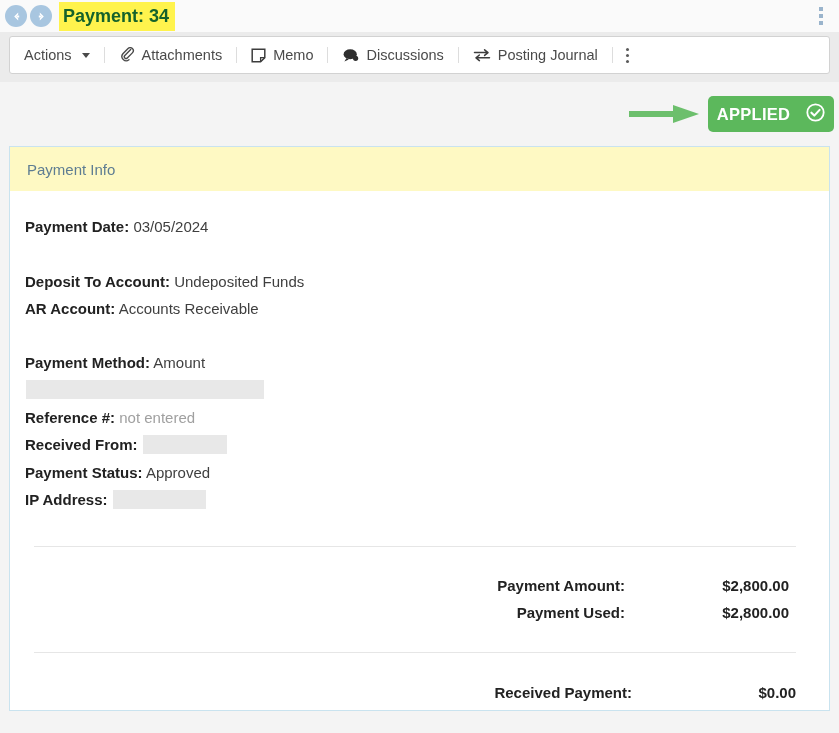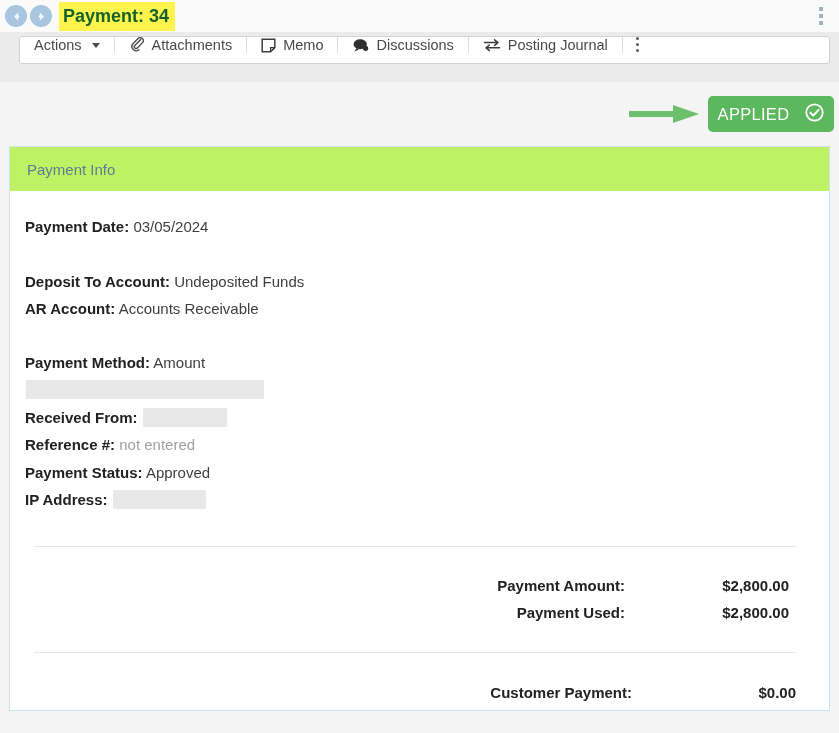--- a/index.html
+++ b/index.html
@@ -61,27 +61,26 @@
   }
 
   
   .toolbar-wrap {
     position: absolute; left: 0; top: 32px;
     width: 839px; height: 50px;
     background: #ebebeb;
     padding: 4px 9px 0 9px;
   }
   .toolbar {
-    display: flex; align-items: flex-start;
-    height: 28px;
+    display: flex; align-items: center;
+    height: 38px;
     background: #ffffff;
     border: 1px solid #d2d2d2;
     border-radius: 3px;
     overflow: hidden;
-    margin-left: 10px;
   }
   .tb-item {
     display: flex; align-items: center; gap: 7px;
     padding: 0 14px;
     font-size: 14.5px;
     color: #4a4a4a;
     border-right: 1px solid #dddddd;
     white-space: nowrap;
     cursor: pointer;
     background: #ffffff;
@@ -119,35 +118,35 @@
   }
   .applied-badge {
     position: absolute; left: 708px; top: 96px;
     width: 126px; height: 36px;
     background: #5cb85c;
     border-radius: 5px;
     display: flex; align-items: center; justify-content: center;
     gap: 16px;
     color: #ffffff;
     font-size: 16.5px;
-    font-weight: normal;
+    font-weight: bold;
     letter-spacing: 0.3px;
     cursor: pointer;
   }
 
   
   .panel {
     position: absolute; left: 9px; top: 146px;
     width: 821px; height: 565px;
     background: #ffffff;
     border: 1px solid #c9e3ef;
   }
   .panel-head {
     height: 44px;
-    background: #bef264;
+    background: #fef9c3;
     display: flex; align-items: center;
     padding-left: 17px;
     font-size: 15px;
     color: #5e7d92;
   }
   .panel-body {
     position: relative;
     padding: 22px 24px 0 15px;
   }
 
@@ -336,27 +335,27 @@
       <div class="field">
         <span class="lbl">Payment Method:</span>
         <span class="val">Amount</span>
       </div>
 
       <div class="field">
         <span class="redact r-txn"></span>
       </div>
 
       <div class="field">
+        <span class="lbl">Reference #:</span>
+        <span class="val muted">not entered</span>
+      </div>
+
+      <div class="field">
         <span class="lbl">Received From:</span>
         <span class="redact r-recv"></span>
-      </div>
-
-      <div class="field">
-        <span class="lbl">Reference #:</span>
-        <span class="val muted">not entered</span>
       </div>
 
       <div class="field">
         <span class="lbl">Payment Status:</span>
         <span class="val">Approved</span>
       </div>
 
       <div class="field">
         <span class="lbl">IP Address:</span>
         <span class="redact r-ip"></span>
@@ -375,20 +374,20 @@
           <span class="t-lbl">Payment Used:</span>
           <span class="t-val">$2,800.00</span>
         </div>
       </div>
 
       <div style="height:26px"></div>
       <div class="hr"></div>
       <div style="height:26px"></div>
 
       <div class="total-row">
-        <span class="t-lbl">Customer Payment:</span>
+        <span class="t-lbl">Received Payment:</span>
         <span class="t-val">$0.00</span>
       </div>
 
     </div>
   </div>
 
 </div>
 
 </body></html>

